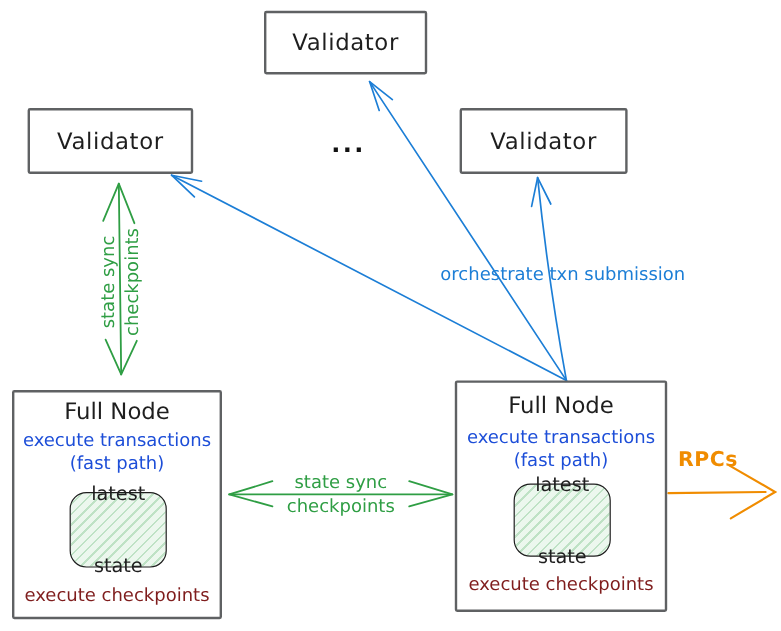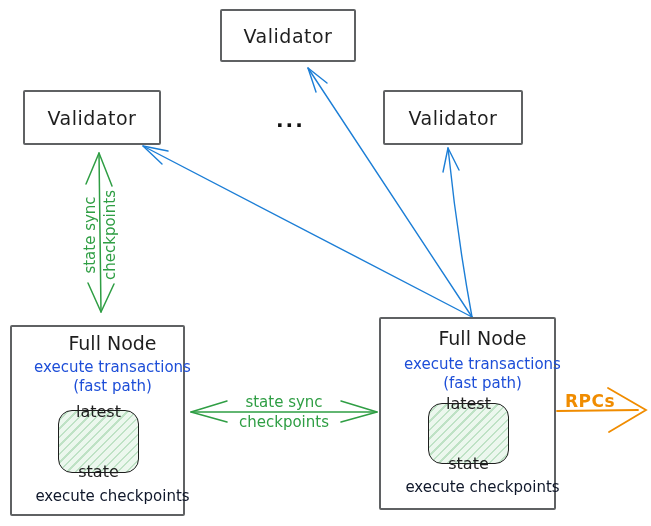--- a/index.html
+++ b/index.html
@@ -15,24 +15,24 @@
     border-radius:2px; box-sizing:border-box;
     display:flex; align-items:center; justify-content:center;
   }
   .validator-label { font-size:19px; color:#1e1e1e; letter-spacing:0.5px; }
 
   .ellipsis {
     position:absolute; font-size:20px; font-weight:bold; color:#111;
     letter-spacing:2px;
   }
 
-  .fullnode { display:block;padding-left:15px; }
+  .fullnode { display:block; }
   .fn-title { position:absolute; width:100%; text-align:center; font-size:19px; color:#1e1e1e; }
   .fn-blue  { position:absolute; width:100%; text-align:center; font-size:15px; line-height:17px; color:#1d4ed8; white-space:nowrap; }
-  .fn-green { position:absolute; width:100%; text-align:center; font-size:15px; color:#0f172a; white-space:nowrap; }
+  .fn-green { position:absolute; width:100%; text-align:center; font-size:15px; color:#7f1d1d; white-space:nowrap; }
 
   .state-box {
     position:absolute; box-sizing:border-box;
     border:1.7px solid #1e1e1e; border-radius:14px;
     background:
       repeating-linear-gradient(135deg,
         rgba(47,158,68,0.28) 0px, rgba(47,158,68,0.28) 1.5px,
         rgba(47,158,68,0.05) 1.5px, rgba(47,158,68,0.05) 6px),
       #f6fcf7;
     display:flex; flex-direction:column; align-items:center; justify-content:center;
@@ -105,21 +105,22 @@
     <div class="fn-title" style="top:8px;">Full Node</div>
     <div class="fn-blue" style="top:37px;">execute transactions</div>
     <div class="fn-blue" style="top:56px;">(fast path)</div>
     <div class="state-box" style="left:47px; top:84px; width:81px; height:61px;">
       <span>latest</span>
       <span>state</span>
     </div>
     <div class="fn-green" style="top:159px;">execute checkpoints</div>
   </div>
 
+  <div class="edge-label lbl-blue" style="left:469px; top:228px;">orchestrate txn submission</div>
 
   <div class="edge-label lbl-green vertical" style="left:90px; top:235px;">state sync</div>
   <div class="edge-label lbl-green vertical" style="left:110px; top:235px;">checkpoints</div>
 
   <div class="edge-label lbl-green" style="left:284px; top:402px;">state sync</div>
   <div class="edge-label lbl-green" style="left:284px; top:422px;">checkpoints</div>
 
-  <div class="edge-label lbl-orange" style="left:590px; top:401px;">RPCs</div>
+  <div class="edge-label lbl-orange" style="left:590px; top:383px;">RPCs</div>
 </div>
 
 </body></html>

